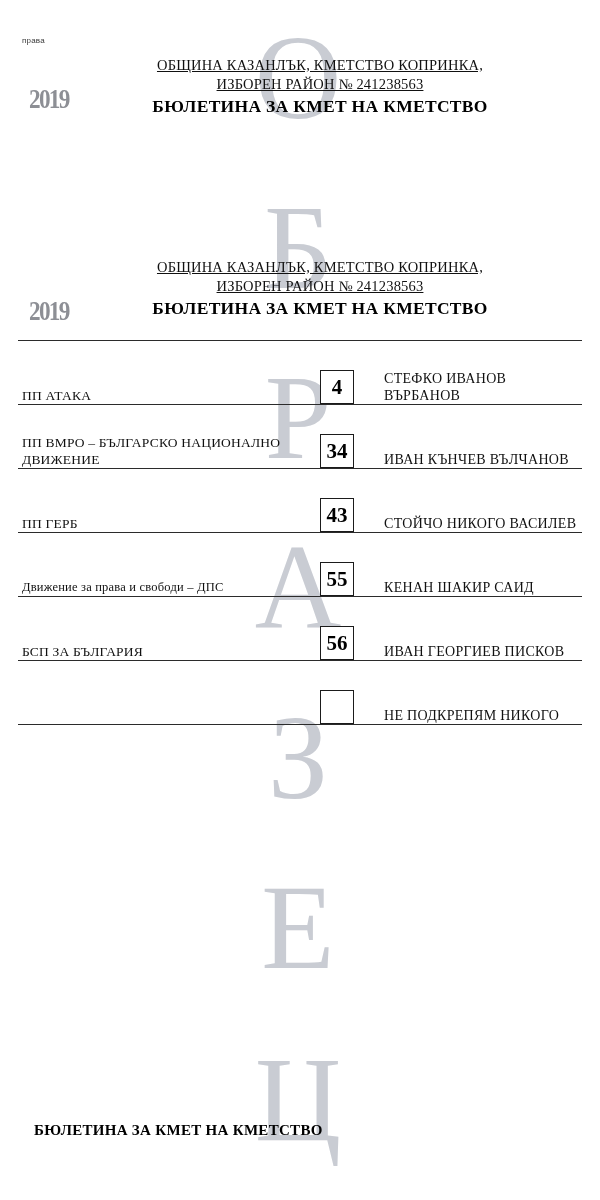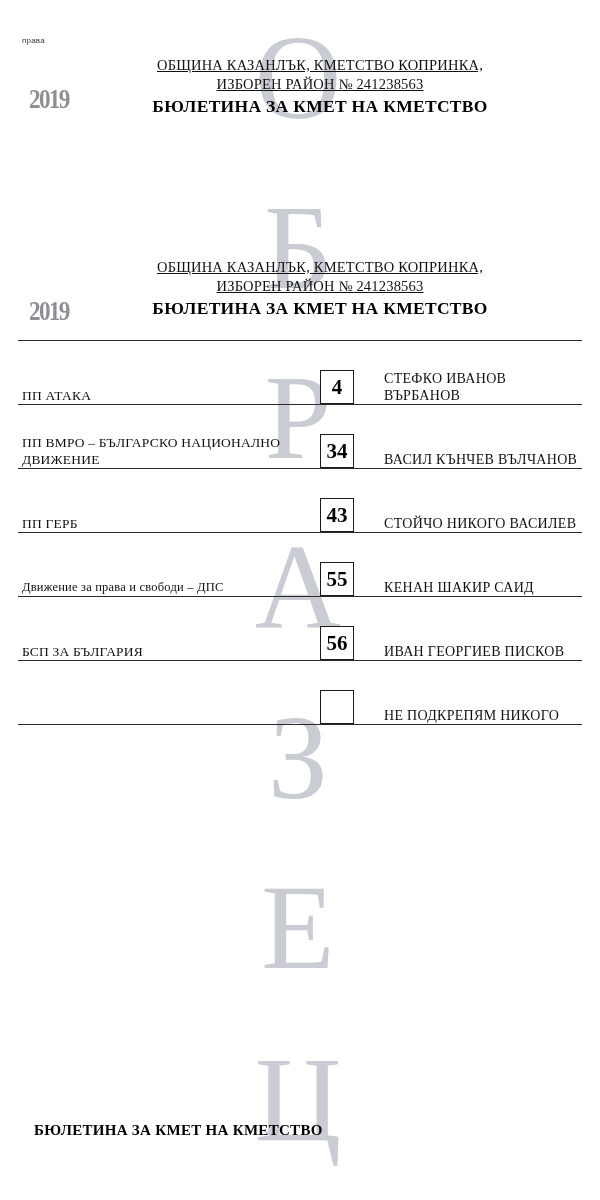--- a/index.html
+++ b/index.html
@@ -220,21 +220,21 @@
         <div class="cand">СТЕФКО ИВАНОВ ВЪРБАНОВ</div>
       </div>
 
       <div class="rule"></div>
 
       <div class="row">
         <div class="party">ПП ВМРО – БЪЛГАРСКО НАЦИОНАЛНО ДВИЖЕНИЕ</div>
         <div class="boxwrap">
           <div class="numbox">34</div>
         </div>
-        <div class="cand">ВАСИЛ КЪНЧЕВ ВЪЛЧАНОВ</div>
+        <div class="cand">ИВАН КЪНЧЕВ ВЪЛЧАНОВ</div>
       </div>
 
       <div class="rule"></div>
 
       <div class="row">
         <div class="party">ПП ГЕРБ</div>
         <div class="boxwrap">
           <div class="numbox">43</div>
         </div>
         <div class="cand">СТОЙЧО НИКОГО ВАСИЛЕВ</div>

